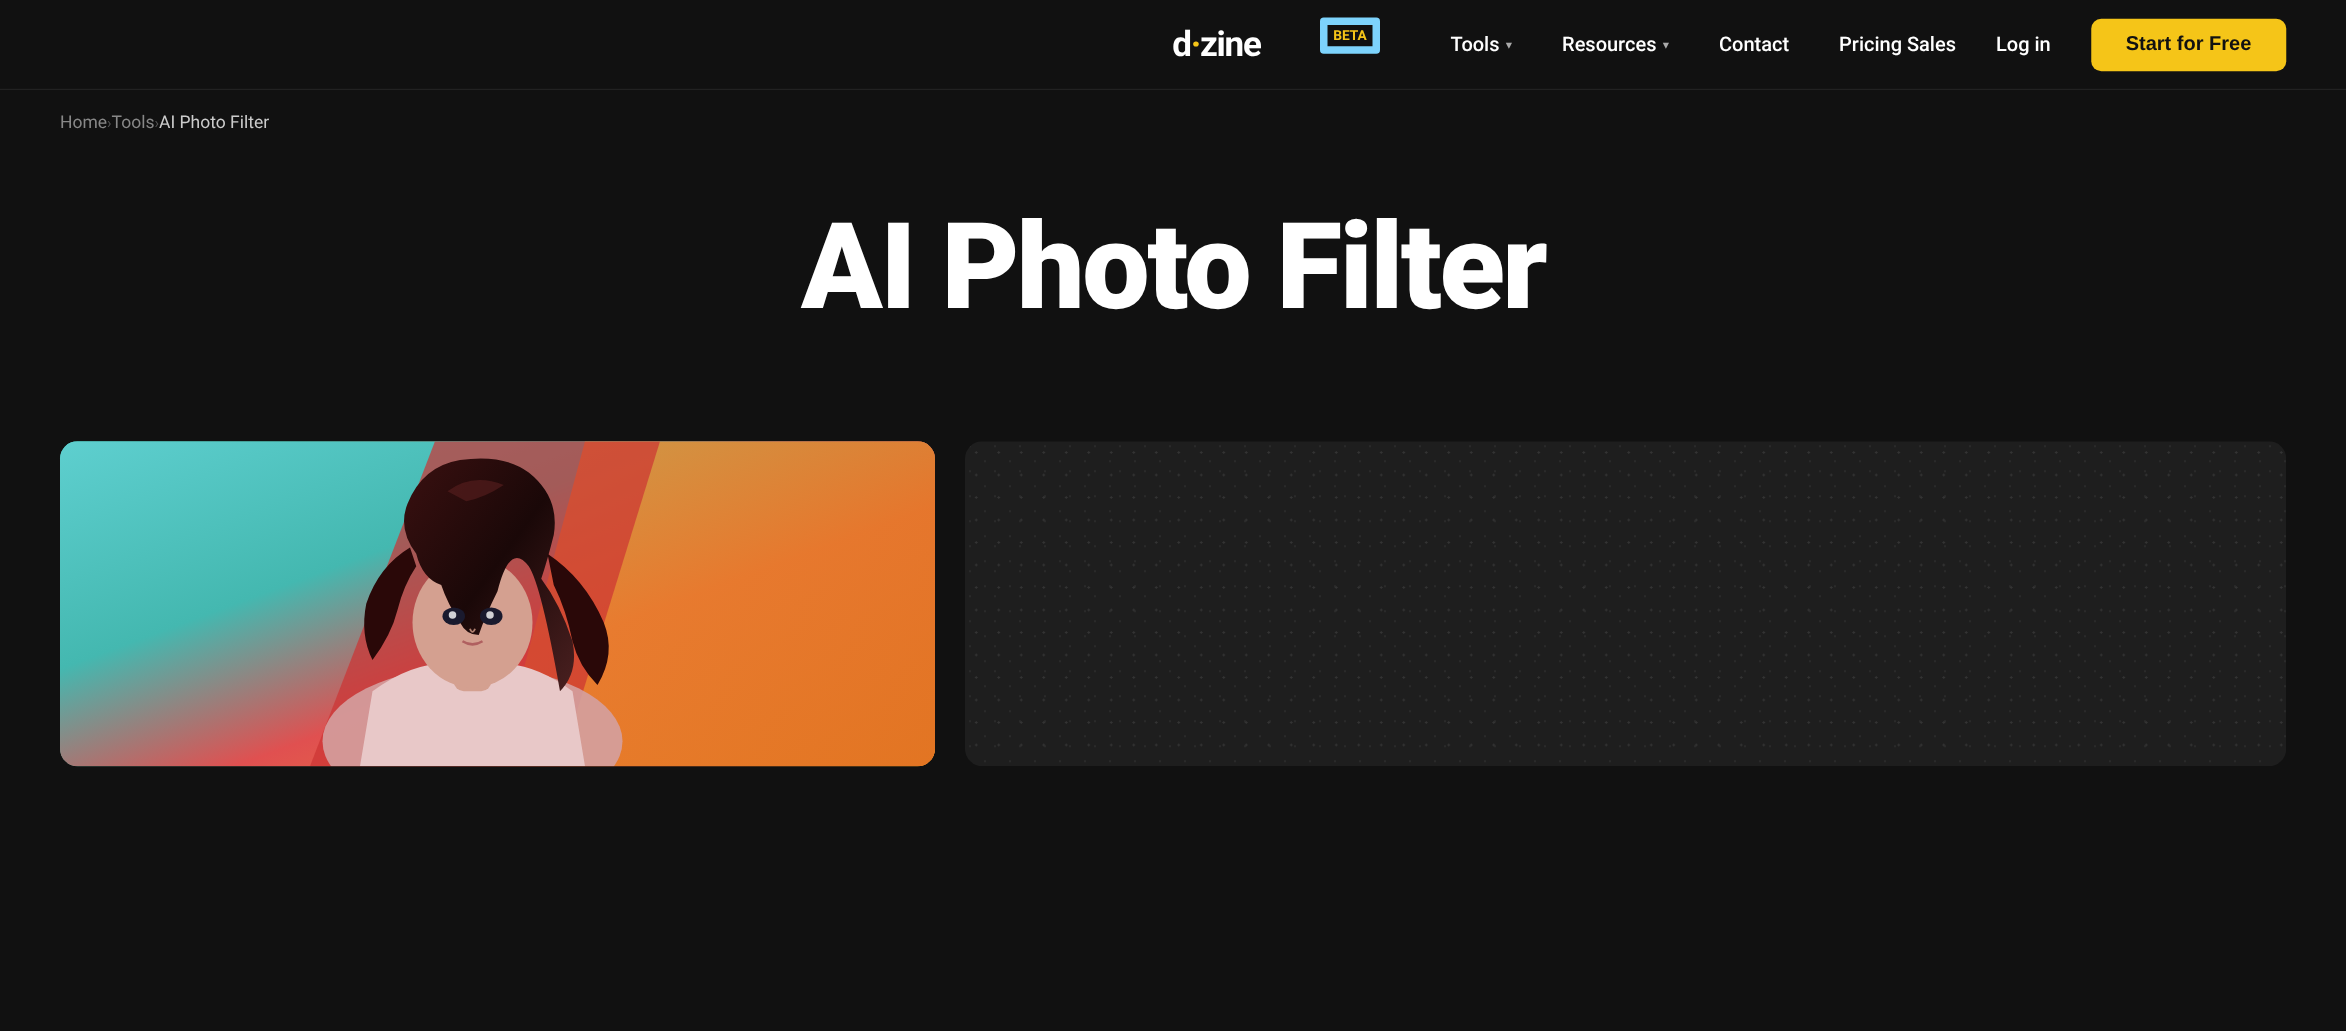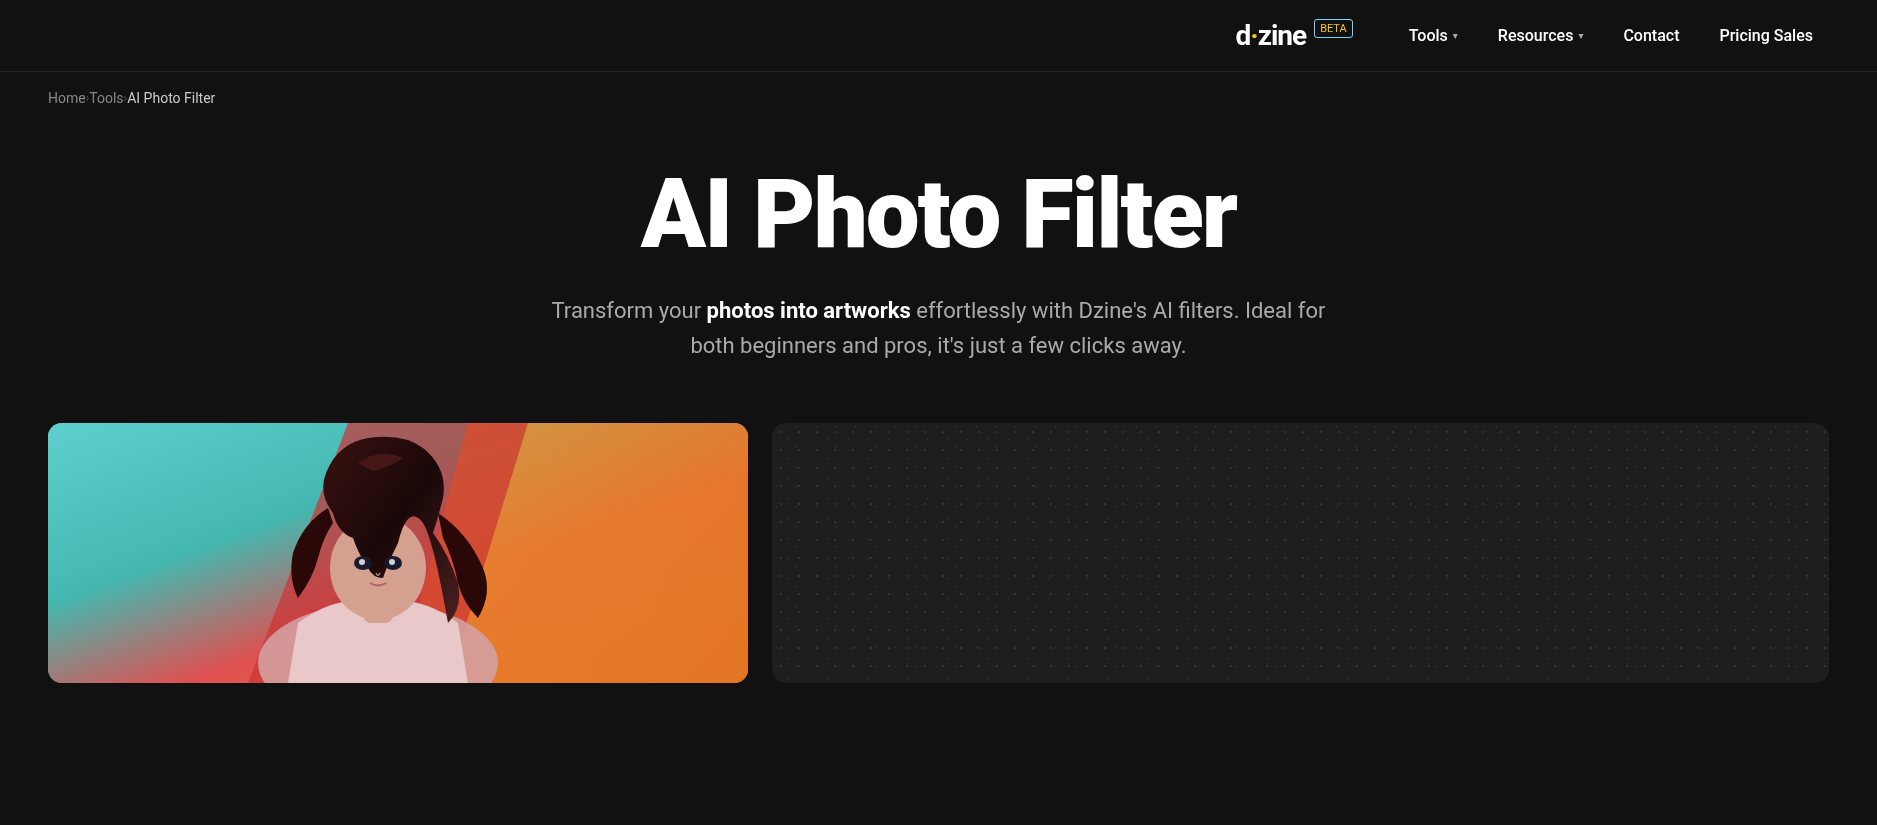--- a/index.html
+++ b/index.html
@@ -48,25 +48,26 @@
     }
 
     .logo-text span {
       color: #f5c518;
     }
 
     .beta-badge {
       background-color: transparent;
       color: #f5c518;
       font-size: 11px;
-      font-weight: 400;
-      border: 1px solid #7dd3fc;
+      font-weight: 700;
+      border: 6px solid #7dd3fc;
       padding: 2px 5px;
       border-radius: 3px;
       margin-top: -14px;
+      margin-left: 39px;
     }
 
     .nav-links {
       display: flex;
       align-items: center;
       gap: 8px;
     }
 
     .nav-item {
       display: flex;
@@ -242,35 +243,36 @@
       </a>
       <a class="nav-item">
         <span>Contact</span>
       </a>
       <a class="nav-item">
         <span>Pricing Sales</span>
       </a>
     </div>
   </div>
 
+  <div class="navbar-right">
+    <a class="login-btn">Log in</a>
+    <button class="start-btn">Start for Free</button>
+  </div>
 </nav>
 
 <div class="breadcrumb">
   <a class="breadcrumb-item">Home</a>
   <span class="breadcrumb-separator">›</span>
   <a class="breadcrumb-item">Tools</a>
   <span class="breadcrumb-separator">›</span>
   <span class="breadcrumb-current">AI Photo Filter</span>
 </div>
 
 <section class="hero">
   <h1 class="hero-title">AI Photo Filter</h1>
-  <p class="hero-subtitle">
-    <span>Transform your </span><strong>photos into artworks</strong><span> effortlessly with Dzine's AI filters. Ideal for both beginners and pros, it's just a few clicks away.</span>
-  </p>
 </section>
 
 <div class="images-row">
 
   <div class="image-card-left">
     <svg width="700" height="260" viewBox="0 0 700 260" xmlns="http://www.w3.org/2000/svg">
 
       <defs>
         <linearGradient id="bg1" x1="0%" y1="0%" x2="100%" y2="100%">
           <stop offset="0%" style="stop-color:#5ecfcf"></stop>

